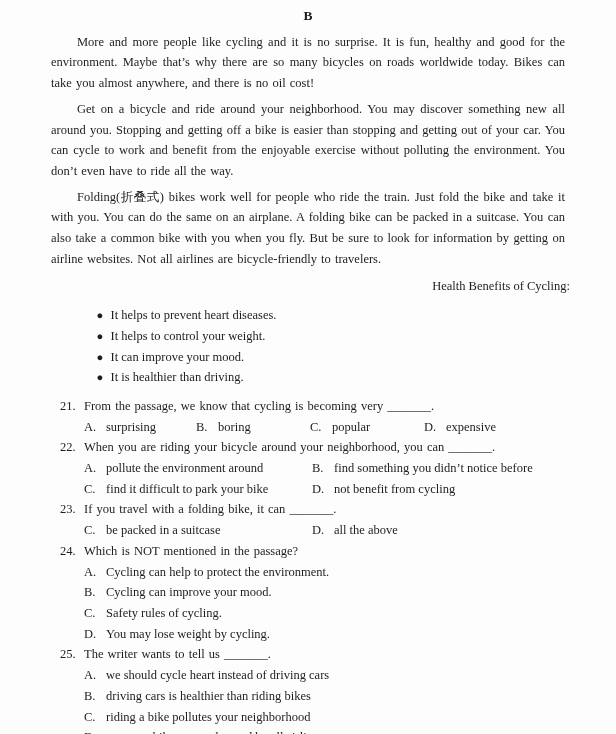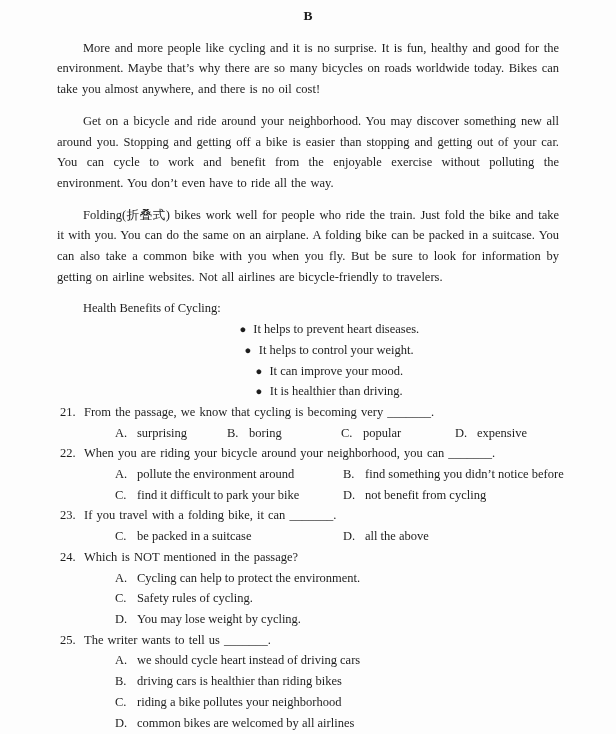--- a/index.html
+++ b/index.html
@@ -12,39 +12,39 @@
     font-size:12.5px;
     line-height:20.7px;
     overflow:hidden;
   }
   .section-label {
     text-align:center;
     font-weight:bold;
     font-size:13.5px;
   }
   .para {
-    margin:11px;
+    margin:5px;
     text-align:justify;
     text-indent:26px;
     word-spacing:1px;
     font-family:Liberation Serif, serif;
   }
-  .benefits-heading { margin:7px 0 0 37px; }
-  .benefits-list { list-style:none; margin:0; padding:0 0 0 42px;text-align:center; }
+  .benefits-heading { margin:7px 0 0 37px;text-align:right; }
+  .benefits-list { list-style:none; margin:8px; padding:0 0 0 42px; }
   .benefits-list li { margin:0; }
   .bullet { display:inline-block; margin-right:7px; transform:scale(0.9); }
   .question { margin:0; }
   .q-line { display:flex;justify-content:space-between; }
   .q-num { flex:0 0 24px; margin-left:14px; }
   .q-text { flex:1; word-spacing:1px; }
   .opts { margin-left:38px; }
   .opts-4col { display:grid; grid-template-columns:112px 114px 114px 1fr; }
   .opts-2col { display:grid; grid-template-columns:228px 1fr; }
   .opts-1col .opt { display:block; }
-  .opt { white-space:nowrap;margin-left:31px; }
+  .opt { white-space:nowrap; }
   .opt-label { display:inline-block; min-width:14px; margin-right:8px; }
 </style>
 </head>
 <body>
 
 <div class="page">
 
   <div class="section-label">B</div>
 
   <p class="para">More and more people like cycling and it is no surprise. It is fun, healthy and good for the environment. Maybe that’s why there are so many bicycles on roads worldwide today. Bikes can take you almost anywhere, and there is no oil cost!</p>
@@ -97,20 +97,21 @@
     </div>
   </div>
 
   <div class="question">
     <div class="q-line">
       <span class="q-num">24.</span>
       <span class="q-text">Which is NOT mentioned in the passage?</span>
     </div>
     <div class="opts opts-1col">
       <span class="opt"><span class="opt-label">A.</span><span>Cycling can help to protect the environment.</span></span>
+      <span class="opt"><span class="opt-label">B.</span><span>Cycling can improve your mood.</span></span>
       <span class="opt"><span class="opt-label">C.</span><span>Safety rules of cycling.</span></span>
       <span class="opt"><span class="opt-label">D.</span><span>You may lose weight by cycling.</span></span>
     </div>
   </div>
 
   <div class="question">
     <div class="q-line">
       <span class="q-num">25.</span>
       <span class="q-text">The writer wants to tell us _______.</span>
     </div>

